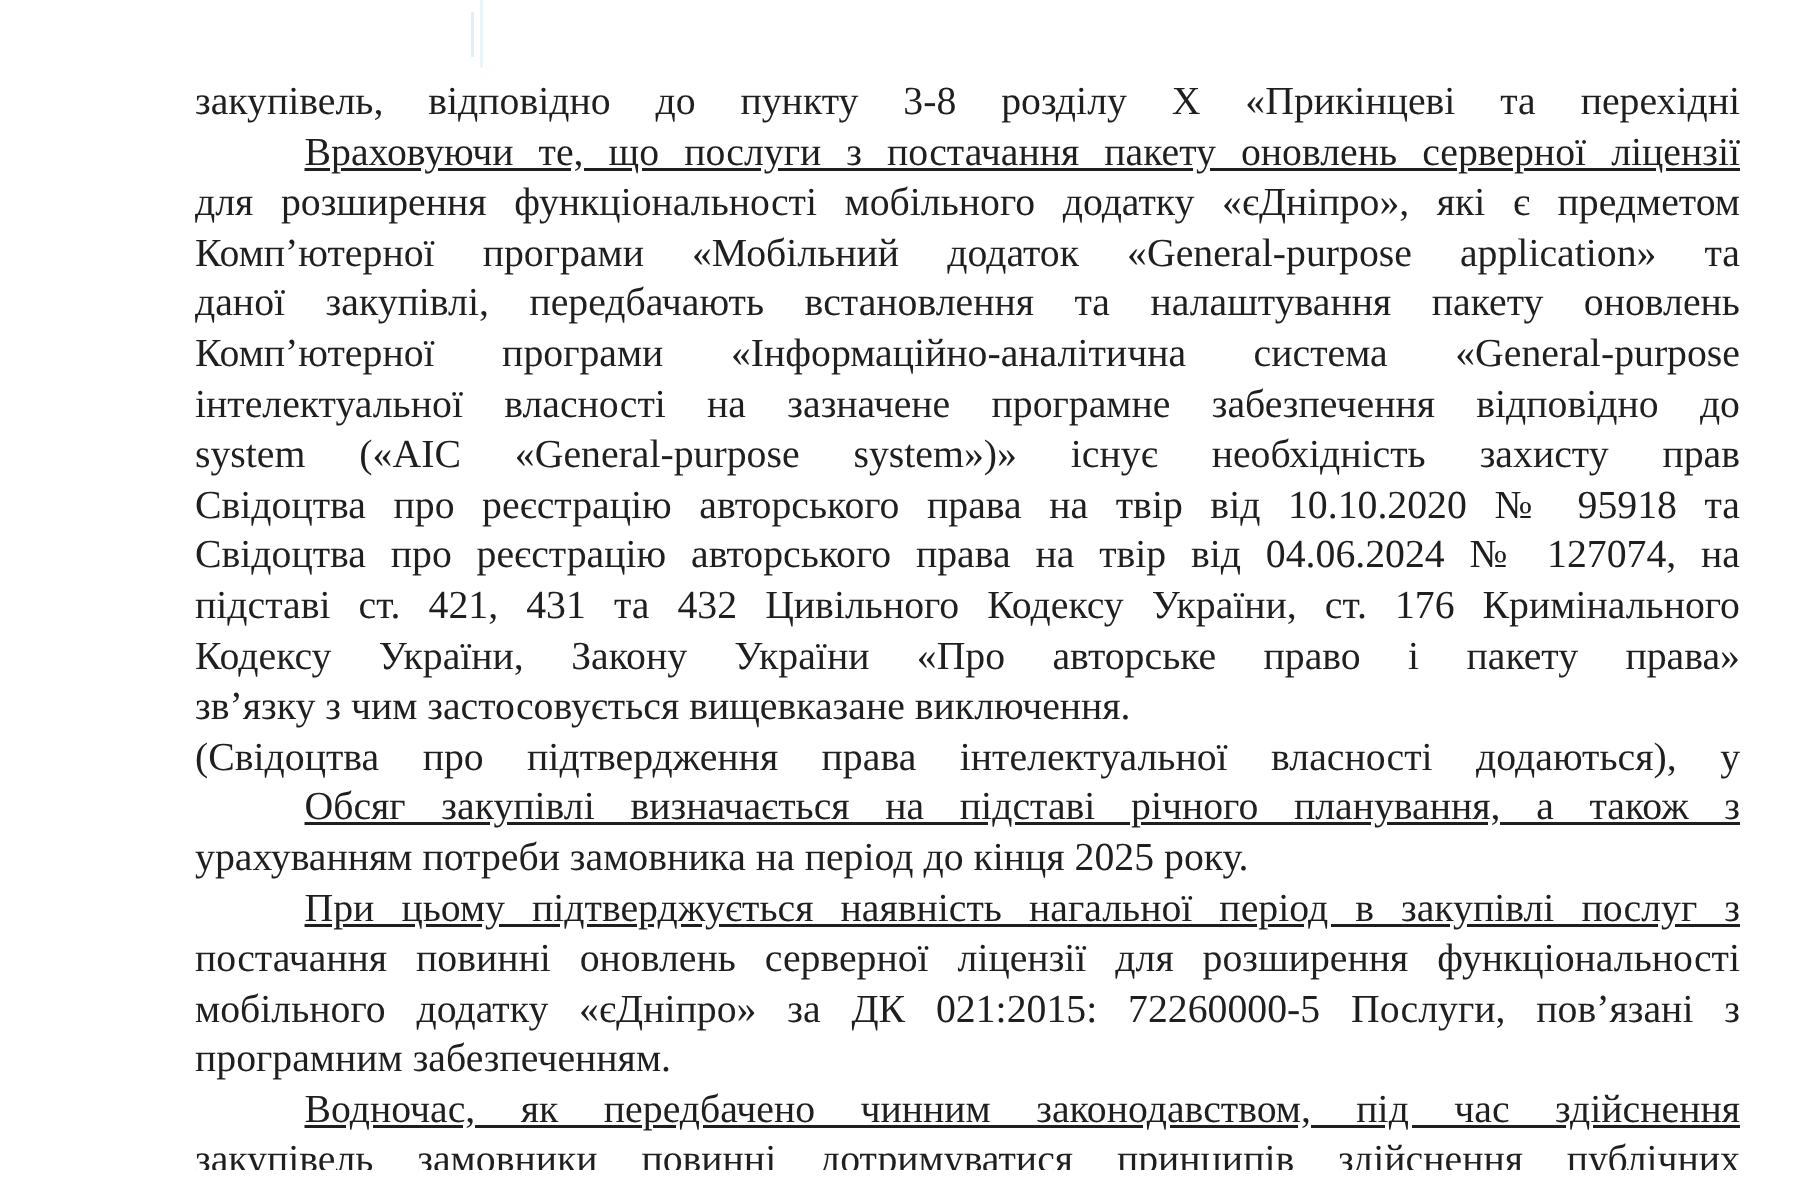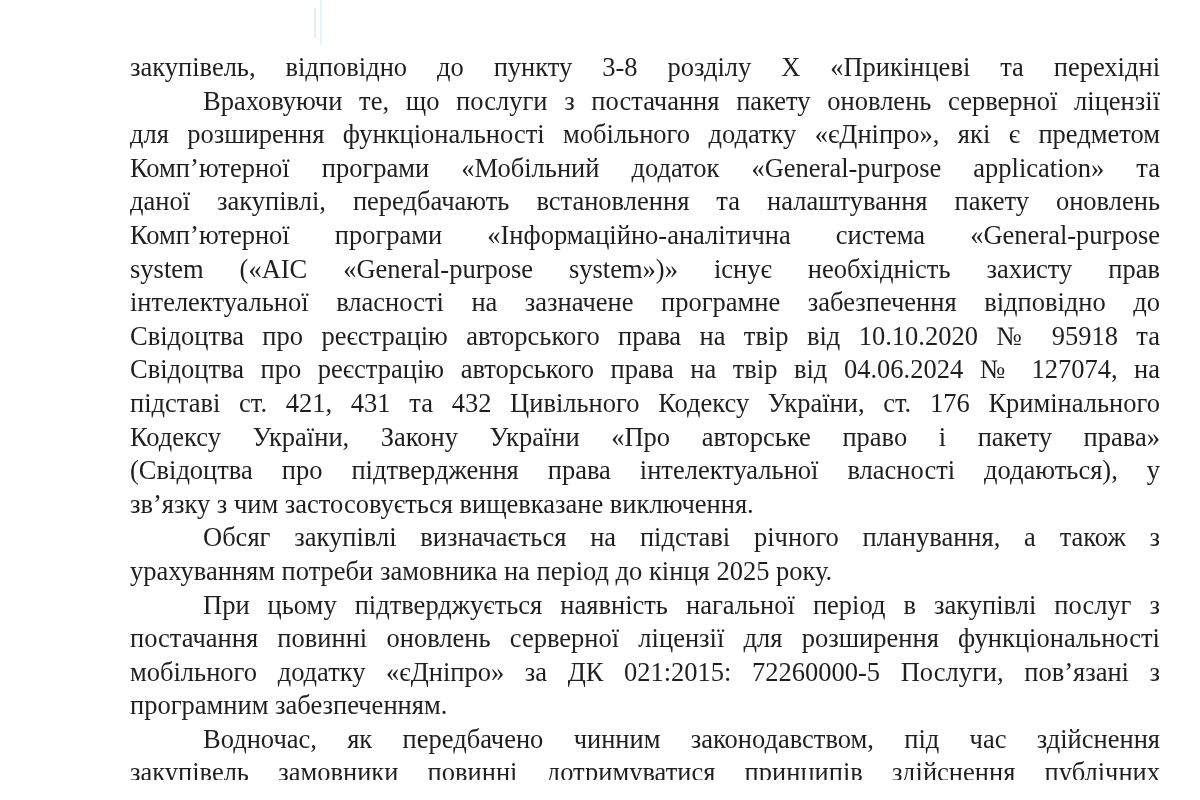--- a/index.html
+++ b/index.html
@@ -48,20 +48,21 @@
     }
     .line.last {
       text-align-last: left;
     }
     .line.cut {
       height: 24px;
       overflow: hidden;
     }
     .first-line-indent {
       padding-left: 73px;
+      text-decoration: underline;
     }
   </style>
 </head>
 <body>
 
 <div class="page">
   <div class="scan-mark" style="left:312px; top:8px; height:30px;"></div>
   <div class="scan-mark" style="left:318px; top:0px; height:45px; background:#e8f4fa;"></div>
 
   <div class="content">
@@ -69,28 +70,28 @@
     <div class="para">
       <span class="line">закупівель, відповідно до пункту 3-8 розділу X «Прикінцеві та перехідні</span>
     </div>
 
     <div class="para">
       <span class="line first-line-indent">Враховуючи те, що послуги з постачання пакету оновлень серверної ліцензії</span>
       <span class="line">для  розширення функціональності мобільного додатку «єДніпро», які є предметом</span>
       <span class="line">Комп’ютерної програми «Мобільний додаток «General-purpose application» та</span>
       <span class="line">даної закупівлі, передбачають встановлення та налаштування пакету оновлень</span>
       <span class="line">Комп’ютерної програми «Інформаційно-аналітична система «General-purpose</span>
+      <span class="line">інтелектуальної власності на зазначене програмне забезпечення відповідно до</span>
       <span class="line">system («AIC  «General-purpose system»)» існує необхідність захисту прав</span>
-      <span class="line">інтелектуальної власності на зазначене програмне забезпечення відповідно до</span>
       <span class="line">Свідоцтва про реєстрацію авторського права на твір від 10.10.2020 № 95918 та</span>
       <span class="line">Свідоцтва про реєстрацію авторського права на твір від 04.06.2024 № 127074, на</span>
       <span class="line">підставі ст. 421, 431 та 432 Цивільного Кодексу України, ст. 176 Кримінального</span>
       <span class="line">Кодексу України, Закону України «Про авторське право і пакету права»</span>
+      <span class="line last">зв’язку з чим застосовується вищевказане виключення.</span>
       <span class="line">(Свідоцтва про підтвердження права інтелектуальної власності додаються), у</span>
-      <span class="line last">зв’язку з чим застосовується вищевказане виключення.</span>
     </div>
 
     <div class="para">
       <span class="line first-line-indent">Обсяг закупівлі визначається на підставі річного планування, а також з</span>
       <span class="line last">урахуванням потреби замовника на період до кінця 2025 року.</span>
     </div>
 
     <div class="para">
       <span class="line first-line-indent">При цьому підтверджується наявність нагальної період в закупівлі послуг з</span>
       <span class="line">постачання повинні оновлень серверної ліцензії для  розширення функціональності</span>

